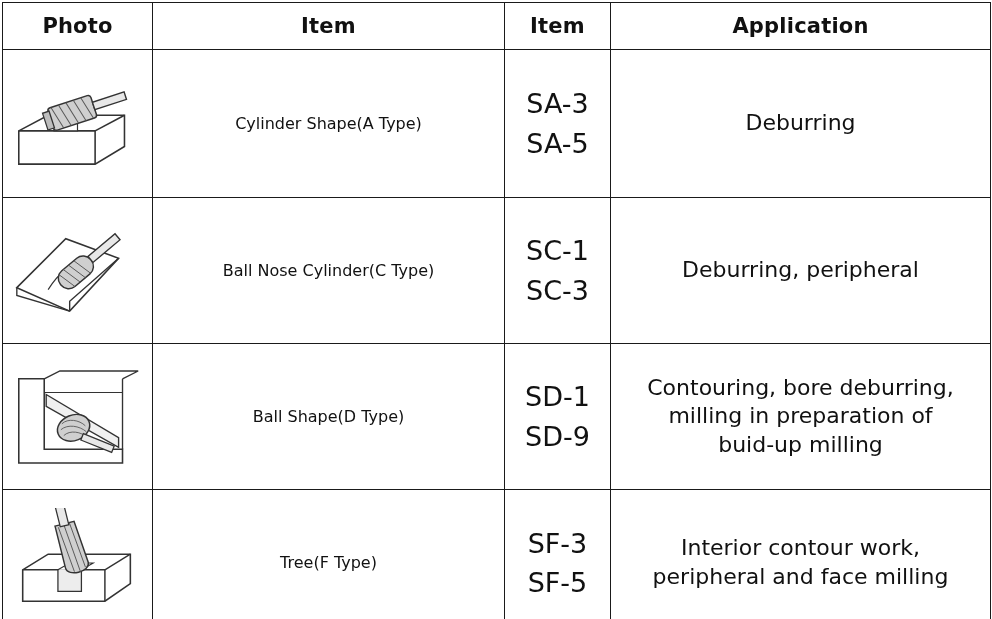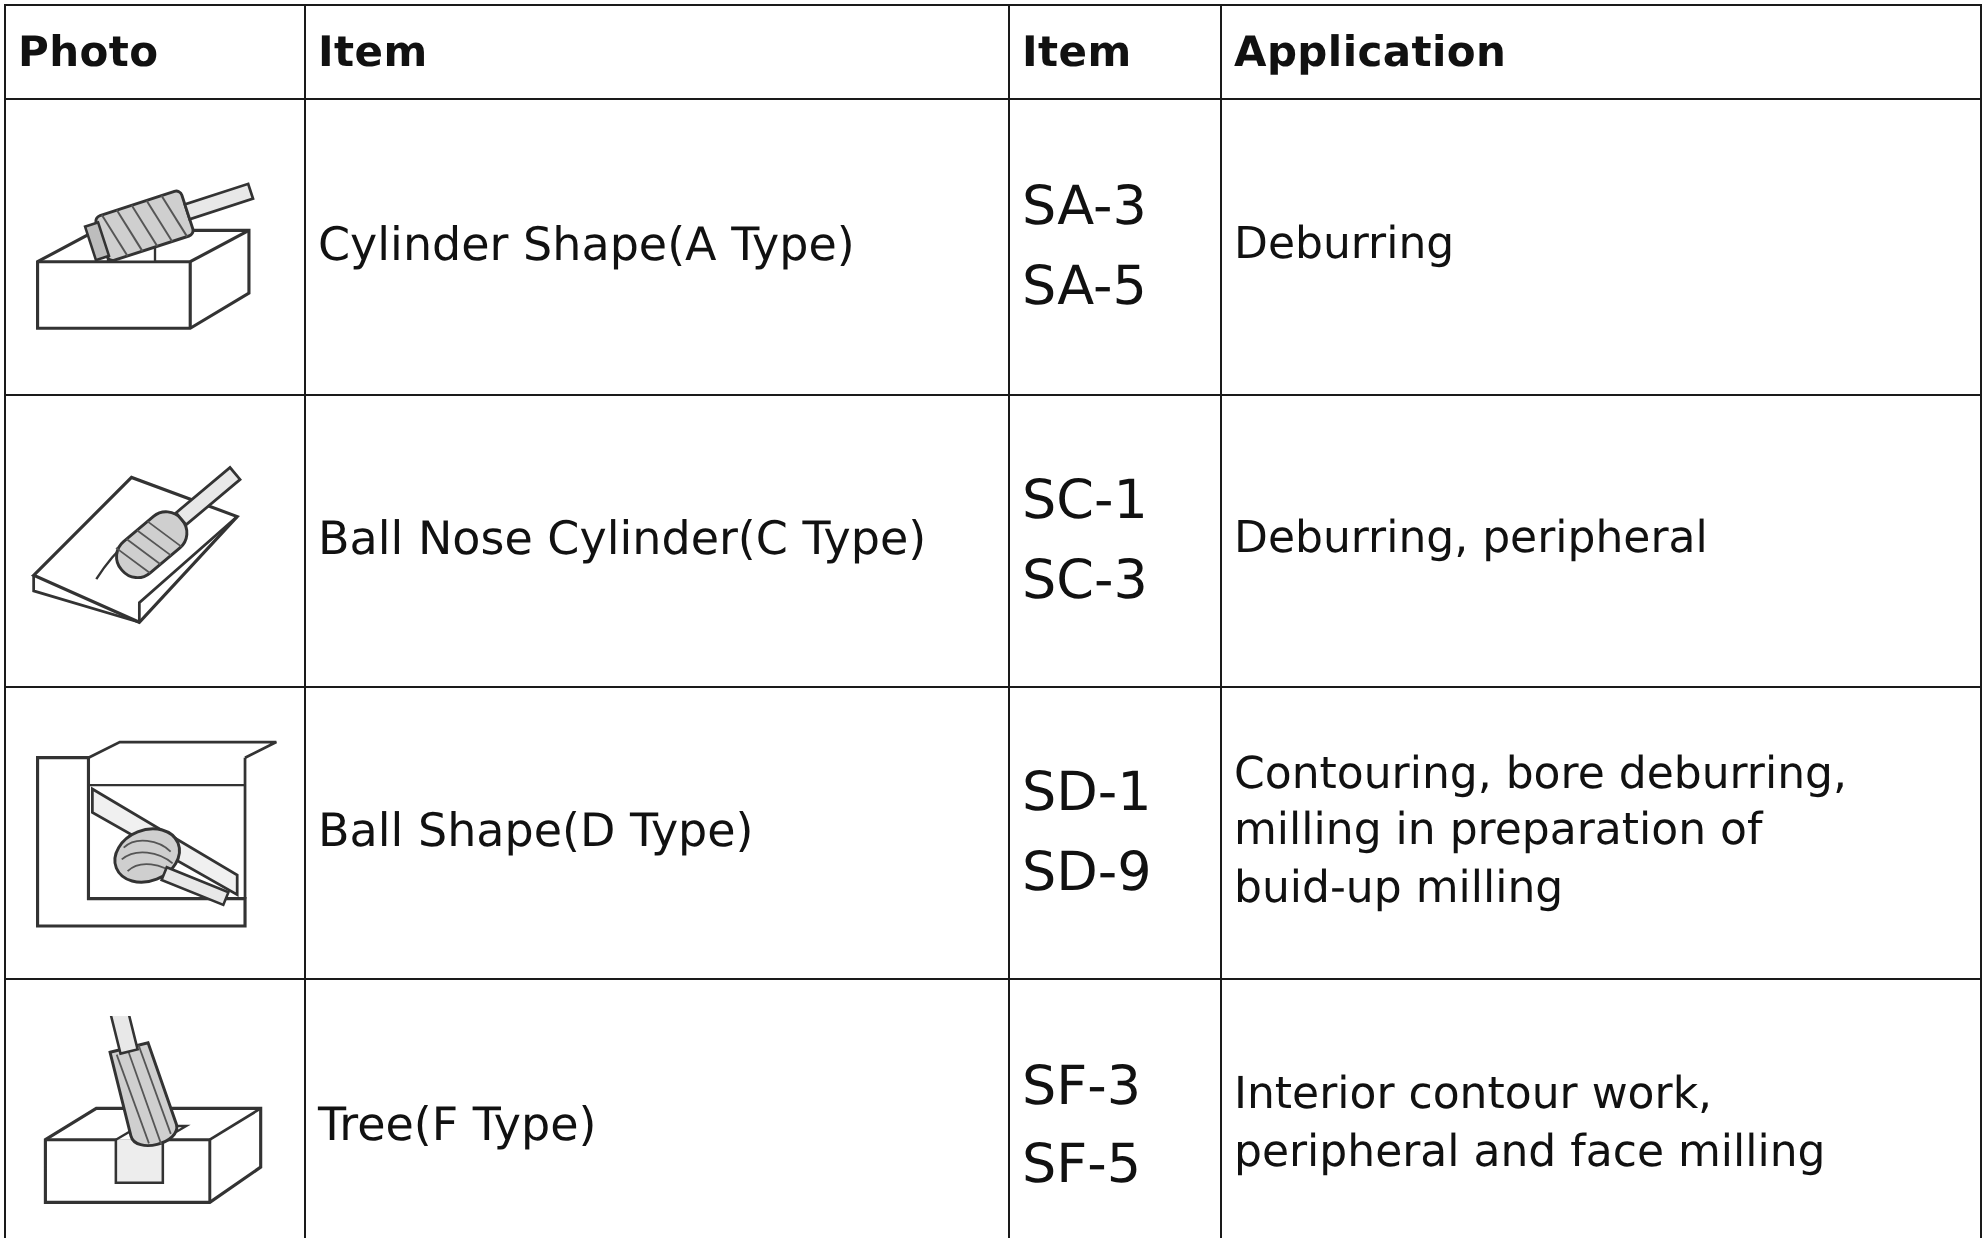--- a/index.html
+++ b/index.html
@@ -21,42 +21,42 @@
   }
   table.burr-table {
     border-collapse: collapse;
     width: 988px;
     margin: 2px 0 0 2px;
     table-layout: fixed;
   }
   table.burr-table th,
   table.burr-table td {
     border: 1.5px solid #1a1a1a;
-    text-align: left;
+    text-align: center;
     vertical-align: middle;
     padding: 4px 6px;
   }
   thead th {
     font-size: 21px;
     font-weight: bold;
     height: 38px;
     padding: 2px 4px;
     letter-spacing: 0.2px;
   }
   col.c-photo { width: 150px; }
   col.c-item  { width: 352px; }
   col.c-size  { width: 106px; }
   col.c-app   { width: 380px; }
 
   tbody tr { height: 146px; }
   tbody tr.r1 { height: 148px; }
   tbody tr.r4 { height: 147px; }
 
   td.item-cell {
-    font-size: 23px;
+    font-size: 16px;
     line-height: 1.25;
   }
   td.size-cell {
     font-size: 27px;
     line-height: 1.45;
   }
   td.app-cell {
     font-size: 22px;
     line-height: 1.30;
     padding-left: 10px;

